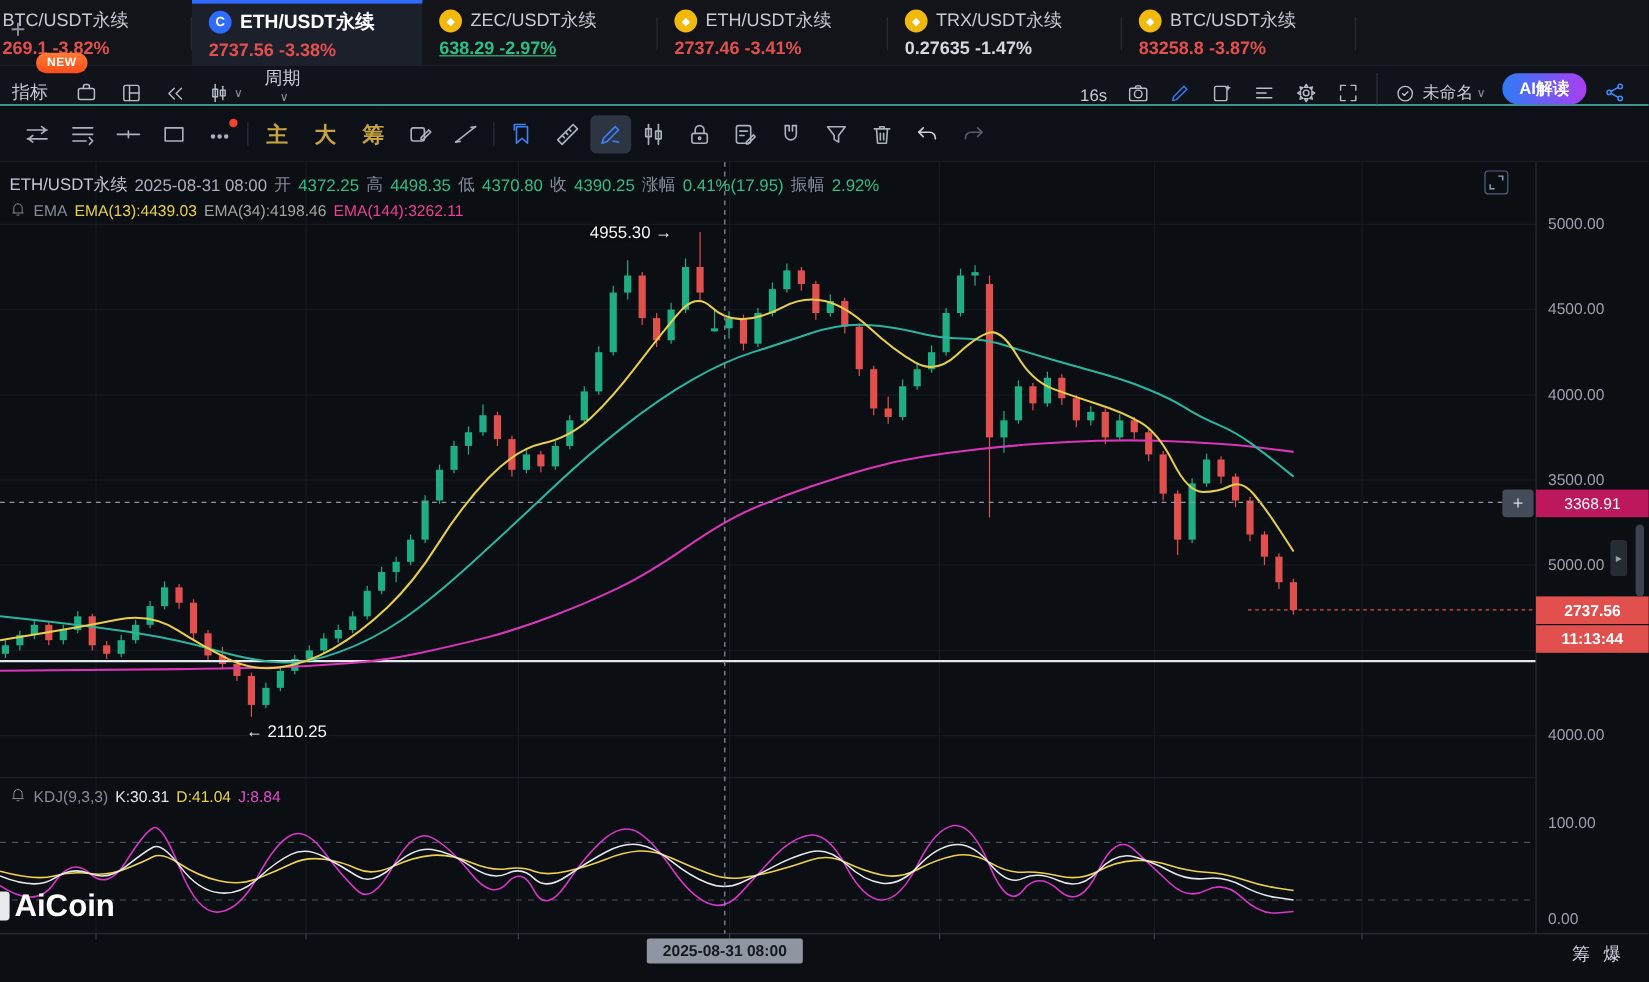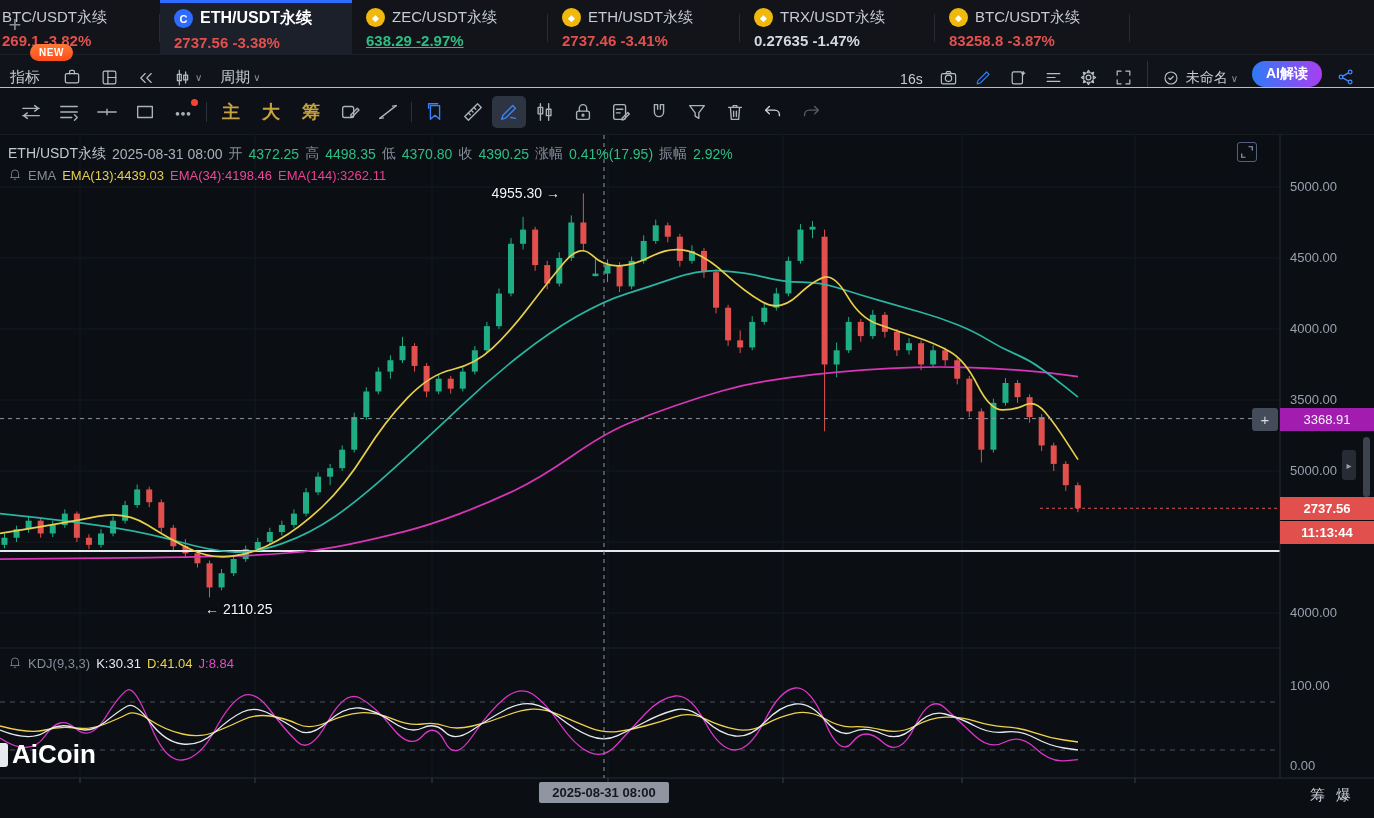--- a/index.html
+++ b/index.html
@@ -49,21 +49,21 @@
 
   
   #chart { position:absolute; left:0; top:135px; width:1374px; height:683px; background:#0b0e13; }
   #chart-svg { position:absolute; left:0; top:0; }
   .hdr { position:absolute; left:8px; display:flex; gap:6px; align-items:center; white-space:nowrap; z-index:3; }
   .lab { color:#858c98; } .val-g { color:#2ebd85; }
   .ylab { position:absolute; left:1290px; font-size:13px; color:#9aa0ad; z-index:2; }
   .anno { position:absolute; color:#f2f4f8; font-size:14px; z-index:3; text-shadow:0 0 3px #000; }
   .bell svg { stroke:#858c98; fill:none; stroke-width:1.4; }
 
-  #cross-price { position:absolute; left:1280px; top:408px; width:94px; height:23px; background:#a21caf; color:#f3f6fa;
+  #cross-price { position:absolute; left:1280px; top:408px; width:94px; height:23px; background:#be185d; color:#f3f6fa;
     font-size:13px; display:flex; align-items:center; justify-content:center; z-index:4; }
   #cross-plus { position:absolute; left:1252px; top:408px; width:26px; height:23px; background:#454c59; border-radius:3px;
     color:#d6dbe3; font-size:15px; display:flex; align-items:center; justify-content:center; z-index:4; cursor:pointer; }
   #cross-time { position:absolute; left:539px; top:782px; width:130px; height:21px; background:#9096a1; color:#14171e;
     font-weight:bold; font-size:13px; display:flex; align-items:center; justify-content:center; border-radius:2px; z-index:4; }
   #ptag { position:absolute; left:1280px; top:497px; width:94px; height:23px; background:#e2504e; color:#fff;
     font-size:13px; font-weight:bold; display:flex; align-items:center; justify-content:center; z-index:4; }
   #ctag { position:absolute; left:1280px; top:521px; width:94px; height:23px; background:#e2504e; color:#fff;
     font-size:13px; font-weight:bold; display:flex; align-items:center; justify-content:center; z-index:4; }
   #panemax { position:absolute; left:1237px; top:142px; width:20px; height:20px; border:1px solid #55617a; border-radius:3px; z-index:3; cursor:pointer; }
@@ -154,21 +154,21 @@
     </div>
     <div class="tb" style="margin-left:18px;">
       <svg class="ticon" width="19" height="19" viewBox="0 0 24 24">
           <line x1="8" y1="3" x2="8" y2="21"></line>
           <rect x="5.5" y="8" width="5" height="8"></rect>
           <line x1="16" y1="5" x2="16" y2="19"></line>
           <rect x="13.5" y="9" width="5" height="6"></rect>
         </svg>
       <span class="chev">∨</span>
     </div>
-    <div class="tb" style="margin-left:18px;">
+    <div class="tb" style="margin-left:18px;flex-direction:column;">
       <span>周期</span>
         <span class="chev">∨</span>
     </div>
 
     <div style="flex:1"></div>
     <div class="tb" style="font-size:14px;">16s</div>
     <div class="tb" style="margin-left:16px;">
       <svg class="ticon" width="19" height="19" viewBox="0 0 24 24">
           <rect x="3" y="7" width="18" height="13" rx="2"></rect>
           <circle cx="12" cy="13" r="4"></circle>
@@ -579,21 +579,21 @@
         <span class="val-g">0.41%(17.95)</span>
       <span class="lab">振幅</span>
         <span class="val-g">2.92%</span>
     </div>
     <div class="hdr" style="top:32px;font-size:13px;">
       <span class="bell"><svg width="14" height="14" viewBox="0 0 24 24">
             <path d="M6 18V11a6 6 0 0 1 12 0v7M4 18h16M10 21h4"></path>
           </svg></span>
       <span class="lab">EMA</span>
       <span style="color:#e8cf4a">EMA(13):4439.03</span>
-      <span style="color:#ec4899">EMA(34):4198.46</span>
+      <span style="color:#a3a3a3">EMA(34):4198.46</span>
       <span style="color:#ee3f93">EMA(144):3262.11</span>
     </div>
     <div class="hdr" style="top:520px;font-size:13px;">
       <span class="bell"><svg width="14" height="14" viewBox="0 0 24 24">
             <path d="M6 18V11a6 6 0 0 1 12 0v7M4 18h16M10 21h4"></path>
           </svg></span>
       <span class="lab">KDJ(9,3,3)</span>
       <span style="color:#e4e8ef">K:30.31</span>
       <span style="color:#e8d54a">D:41.04</span>
       <span style="color:#e24bc9">J:8.84</span>

